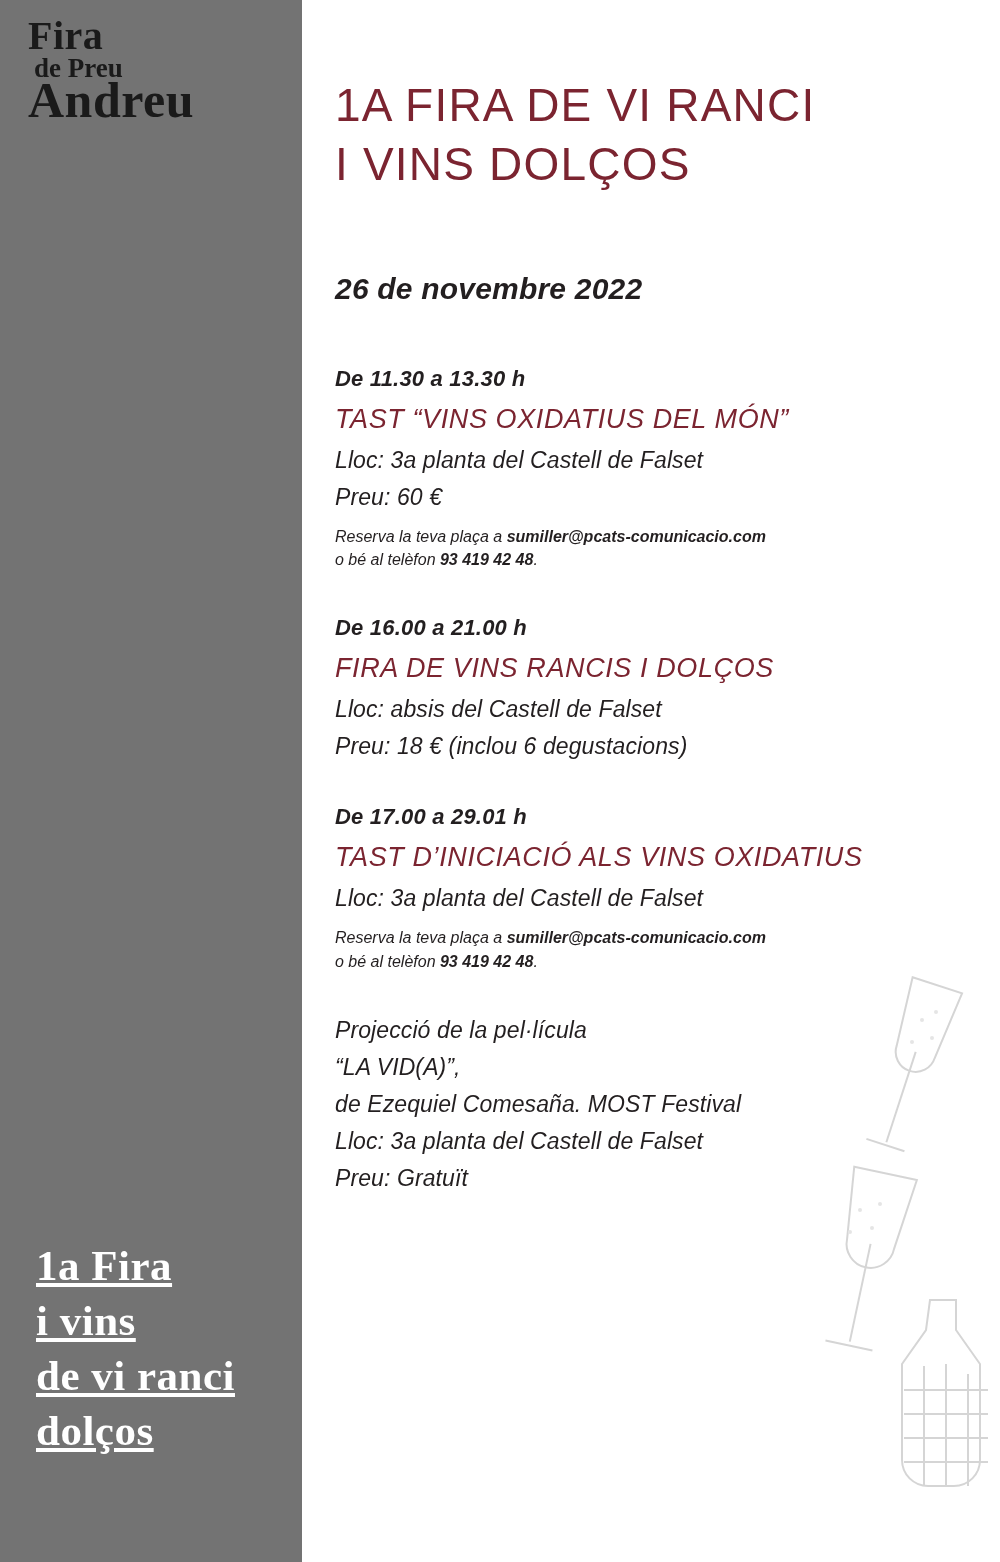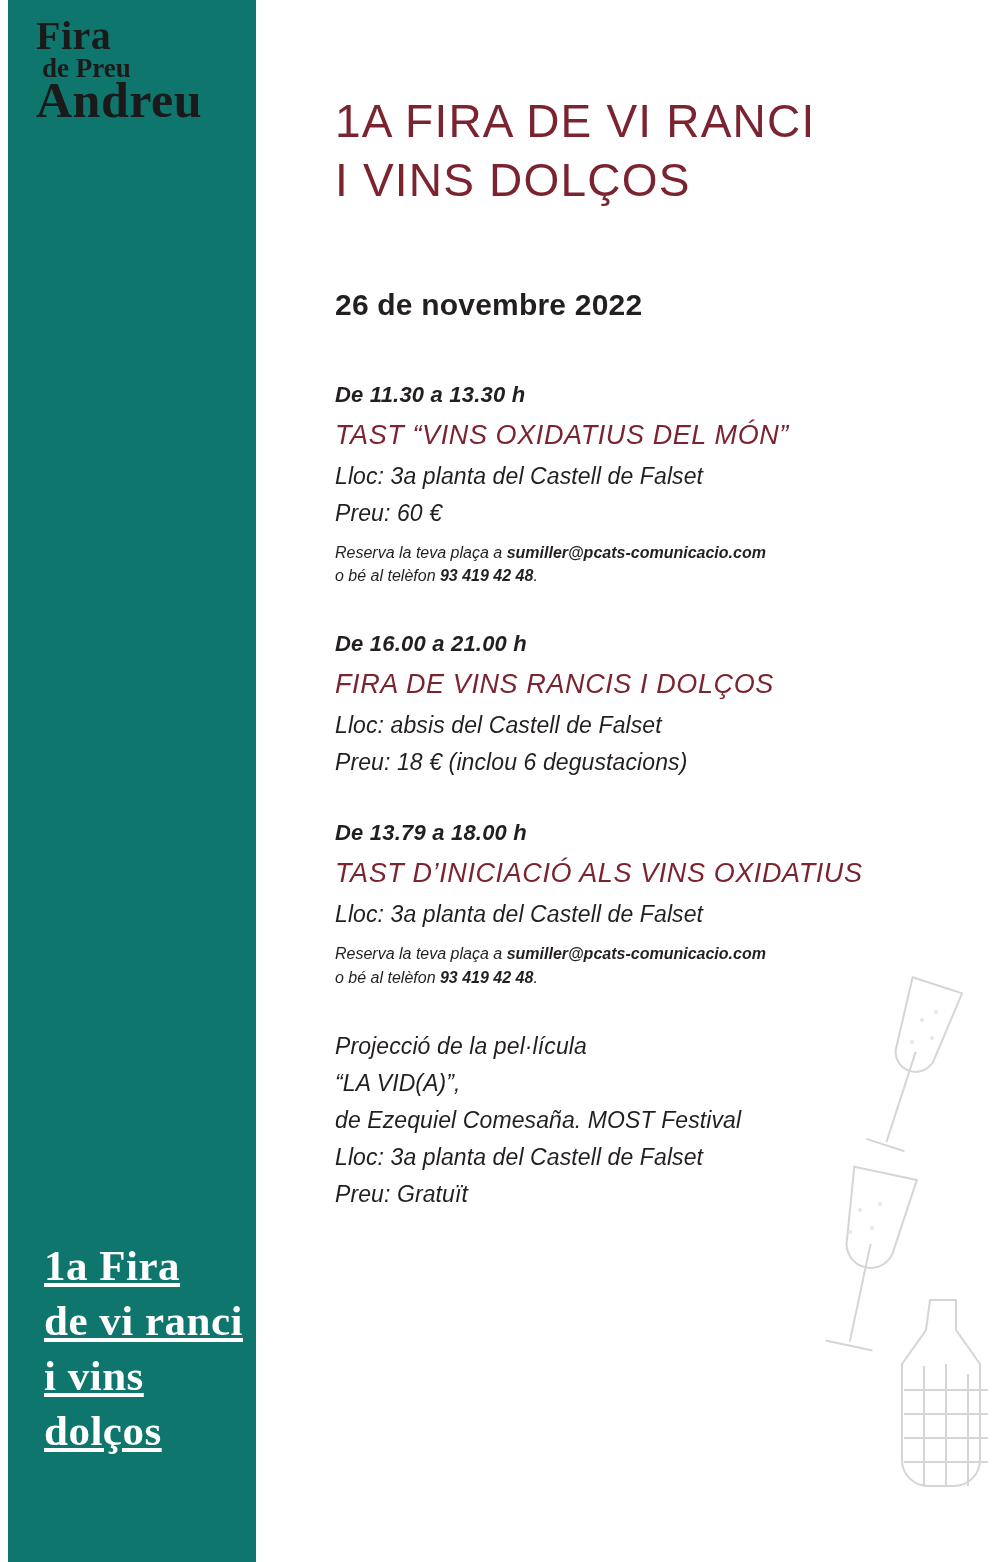--- a/index.html
+++ b/index.html
@@ -12,25 +12,25 @@
     height: 1562px;
     position: relative;
     overflow: hidden;
     font-family: "Liberation Sans", sans-serif;
     color: #231f20;
   }
 
   
   .sidebar {
     position: absolute;
-    left: 8px;
+    left: 0;
     top: 0;
-    width: 248px;
+    width: 302px;
     height: 1562px;
-    background: #0f766e;
+    background: #737373;
   }
   .logo {
     position: absolute;
     left: 28px;
     top: 18px;
     width: 220px;
     color: #1a1a1a;
     font-family: "Liberation Serif", serif;
     line-height: 0.92;
   }
@@ -65,21 +65,21 @@
     text-decoration: underline;
   }
   .sidebar-title div {
     white-space: nowrap;
   }
 
   
   .main {
     position: absolute;
     left: 335px;
-    top: 16px;
+    top: 0;
     width: 640px;
     height: 1178px;
   }
   .poster-title {
     position: absolute;
     top: 76px;
     left: 0;
     width: 620px;
     color: #7b2430;
     font-size: 46px;
@@ -89,20 +89,21 @@
   .poster-title div { white-space: nowrap; }
 
   .poster-date {
     position: absolute;
     top: 272px;
     left: 0;
     font-size: 30px;
     font-weight: bold;
     color: #231f20;
     letter-spacing: 0.2px;
+    font-style: italic;
   }
 
   .events {
     position: absolute;
     top: 366px;
     left: 0;
     width: 640px;
   }
   .event { margin-bottom: 44px; font-style: italic; }
   .event-time {
@@ -150,22 +151,22 @@
 
 <div class="sidebar">
   <div class="logo">
     <div class="logo-l1">Fira</div>
     <div class="logo-l2">de Preu</div>
     <div class="logo-l3">Andreu</div>
   </div>
 
   <div class="sidebar-title">
     <div>1a Fira</div>
+    <div>i vins</div>
     <div>de vi ranci</div>
-    <div>i vins</div>
     <div>dolços</div>
   </div>
 </div>
 
 <div class="main">
 
   <div class="poster-title">
     <div>1A FIRA DE VI RANCI</div>
     <div>I VINS DOLÇOS</div>
   </div>
@@ -186,21 +187,21 @@
     </div>
 
     <div class="event">
       <div class="event-time">De 16.00 a 21.00 h</div>
       <div class="event-name">FIRA DE VINS RANCIS I DOLÇOS</div>
       <div class="event-line">Lloc: absis del Castell de Falset</div>
       <div class="event-line">Preu: 18 € (inclou 6 degustacions)</div>
     </div>
 
     <div class="event">
-      <div class="event-time">De 13.79 a 18.00 h</div>
+      <div class="event-time">De 17.00 a 29.01 h</div>
       <div class="event-name">TAST D’INICIACIÓ ALS VINS OXIDATIUS</div>
       <div class="event-line">Lloc: 3a planta del Castell de Falset</div>
       <div class="event-note">
         <span class="nl"><span>Reserva la teva plaça a </span><b>sumiller@pcats-comunicacio.com</b></span>
         <span class="nl"><span>o bé al telèfon </span><b>93 419 42 48</b><span>.</span></span>
       </div>
     </div>
 
     <div class="event">
       <div class="event-line">Projecció de la pel·lícula</div>

